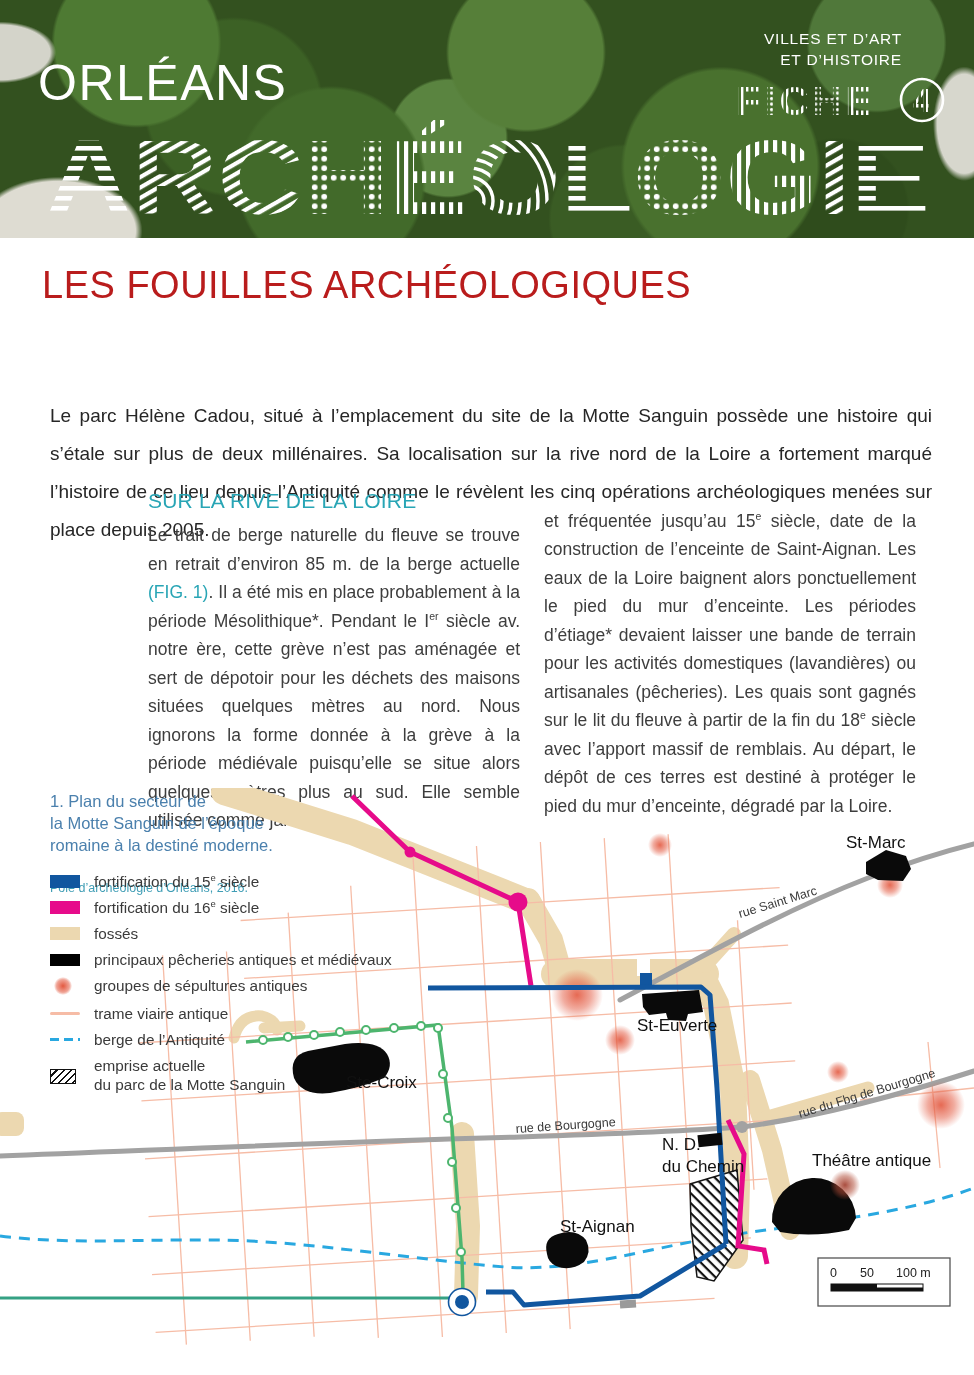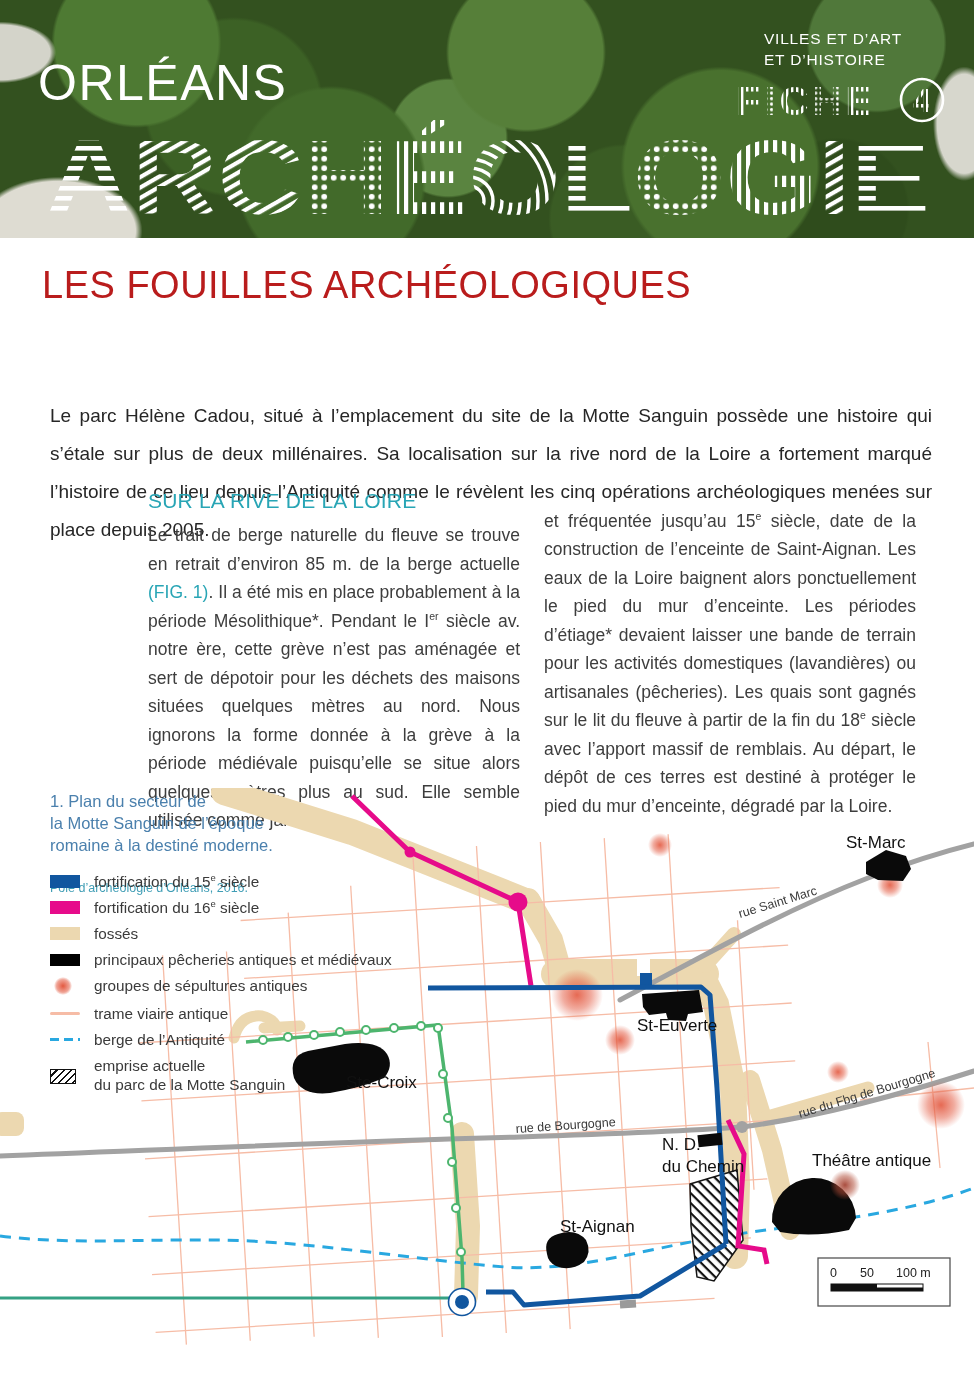--- a/index.html
+++ b/index.html
@@ -25,21 +25,21 @@
       radial-gradient(circle 75px at 64% 92%, #3a5c24 0 96%, rgba(0,0,0,0) 100%),
       radial-gradient(circle 60px at 46% 58%, #5a8440 0 96%, rgba(0,0,0,0) 100%),
       radial-gradient(circle 72px at 86% 88%, #2f4c1c 0 96%, rgba(0,0,0,0) 100%),
       #33511f;
   }
   .city{
     position:absolute;left:38px;top:58px;color:#fff;
     font-size:50px;letter-spacing:1.5px;font-weight:400;line-height:1;
   }
   .heritage{
-    position:absolute;right:72px;top:28px;color:#fff;
+    position:absolute;right:72px;top:28px;color:#fff;text-align:right;
     font-size:15.5px;line-height:21px;letter-spacing:.8px;font-weight:500;
   }
   .fiche-svg{position:absolute;right:26px;top:74px;}
   .big-svg{position:absolute;left:44px;top:116px;}
 
   
   .title{
     position:absolute;left:42px;top:260px;color:#b91c1c;
     font-size:38px;line-height:51px;font-weight:400;letter-spacing:.5px;
   }

